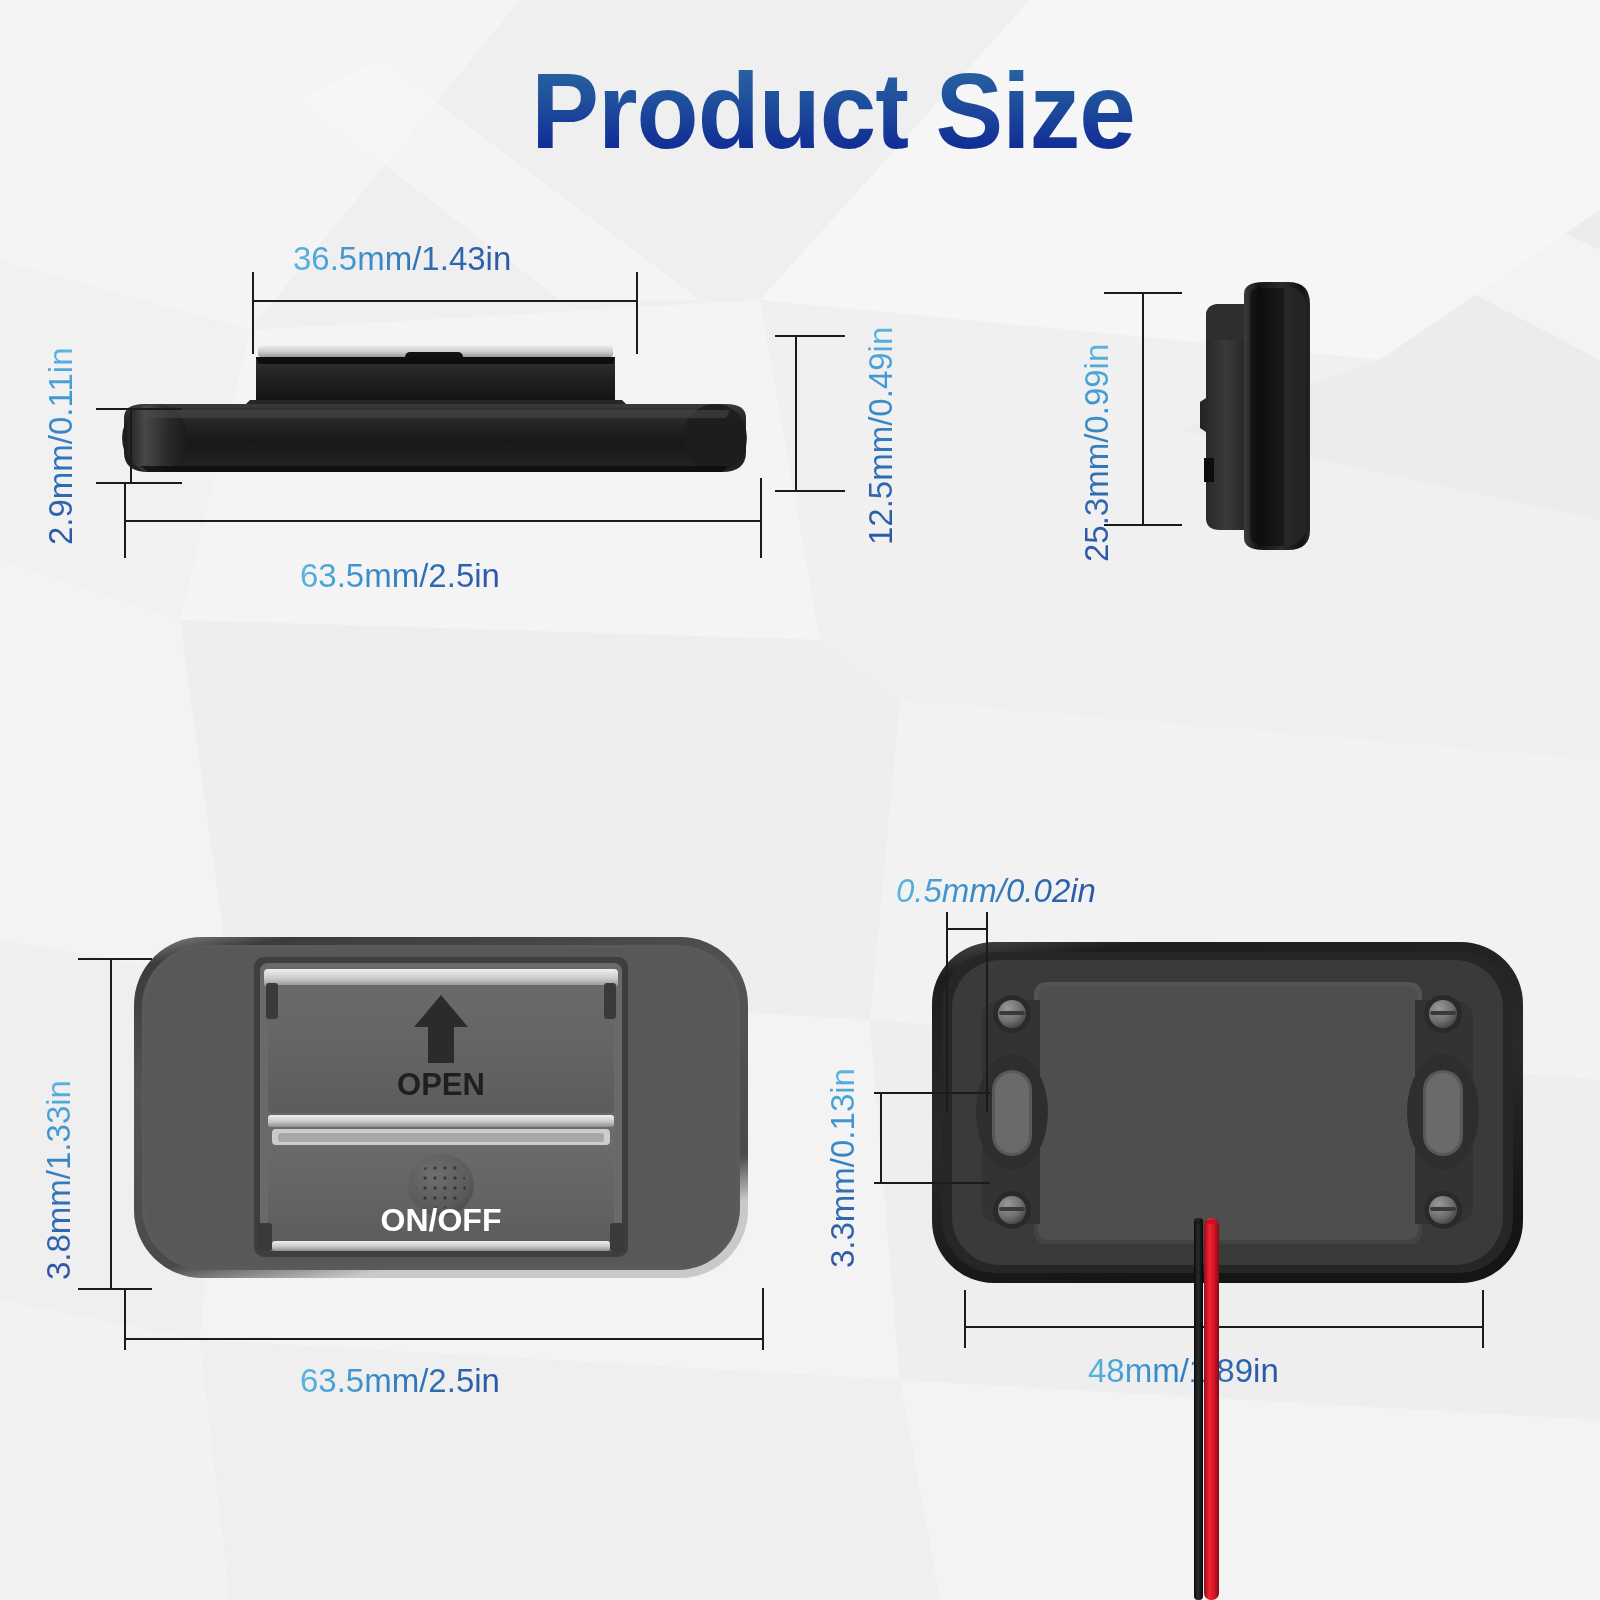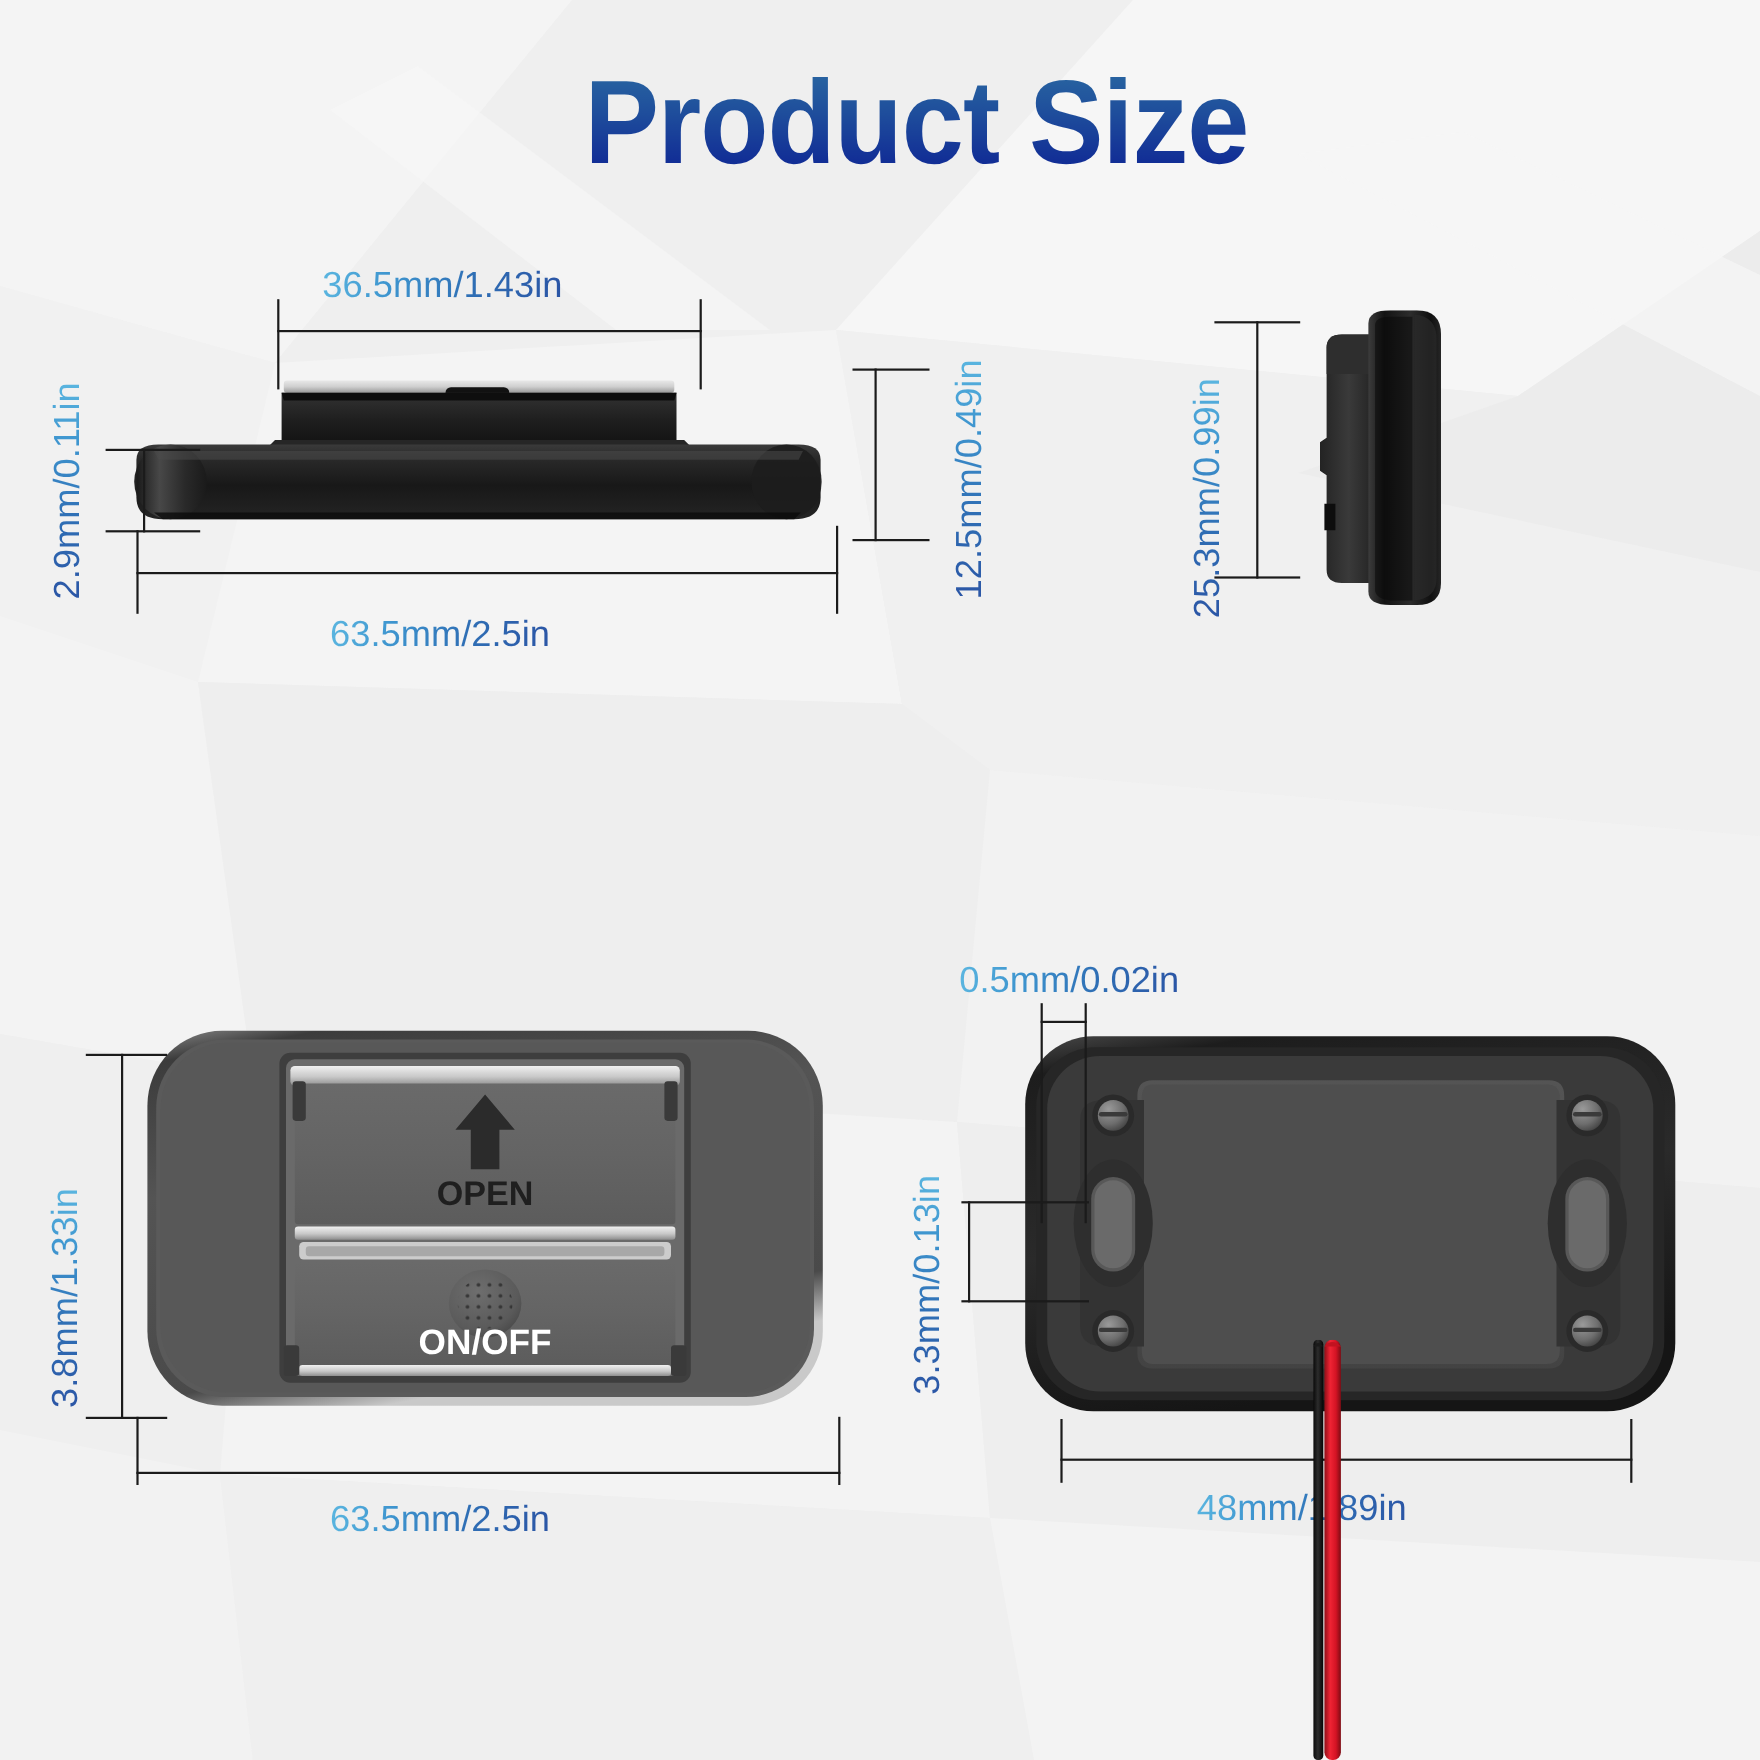--- a/index.html
+++ b/index.html
@@ -276,21 +276,21 @@
     <rect x="140" y="306" width="338" height="10" rx="3" fill="url(#blSilver)"></rect>
 
     <rect x="126" y="288" width="14" height="28" rx="3" fill="#3a3a3a"></rect>
     <rect x="478" y="288" width="14" height="28" rx="3" fill="#3a3a3a"></rect>
   </svg>
 </div>
 
 <div class="dl vt" style="left:946px;top:912px;height:200px;"></div>
 <div class="dl vt" style="left:986px;top:912px;height:200px;"></div>
 <div class="dl hz" style="left:946px;top:928px;width:42px;"></div>
-<div class="dim h" style="left:872px;top:872px;">0.5mm/0.02in</div>
+<div class="dim h" style="left:896px;top:872px;font-style:italic;">0.5mm/0.02in</div>
 
 <div class="dl hz" style="left:874px;top:1092px;width:116px;"></div>
 <div class="dl hz" style="left:874px;top:1182px;width:116px;"></div>
 <div class="dl vt" style="left:880px;top:1092px;height:92px;"></div>
 <div class="dim v" style="left:824px;top:1268px;">3.3mm/0.13in</div>
 
 <div class="dl vt" style="left:964px;top:1290px;height:58px;"></div>
 <div class="dl vt" style="left:1482px;top:1290px;height:58px;"></div>
 <div class="dl hz" style="left:964px;top:1326px;width:520px;"></div>
 <div class="dim h" style="left:1088px;top:1352px;">48mm/1.89in</div>

